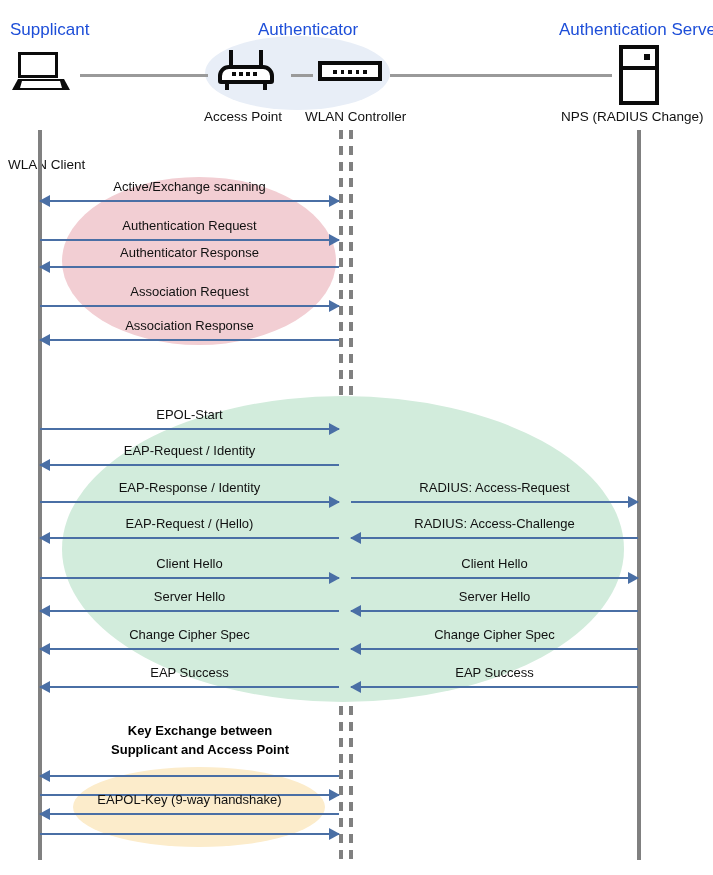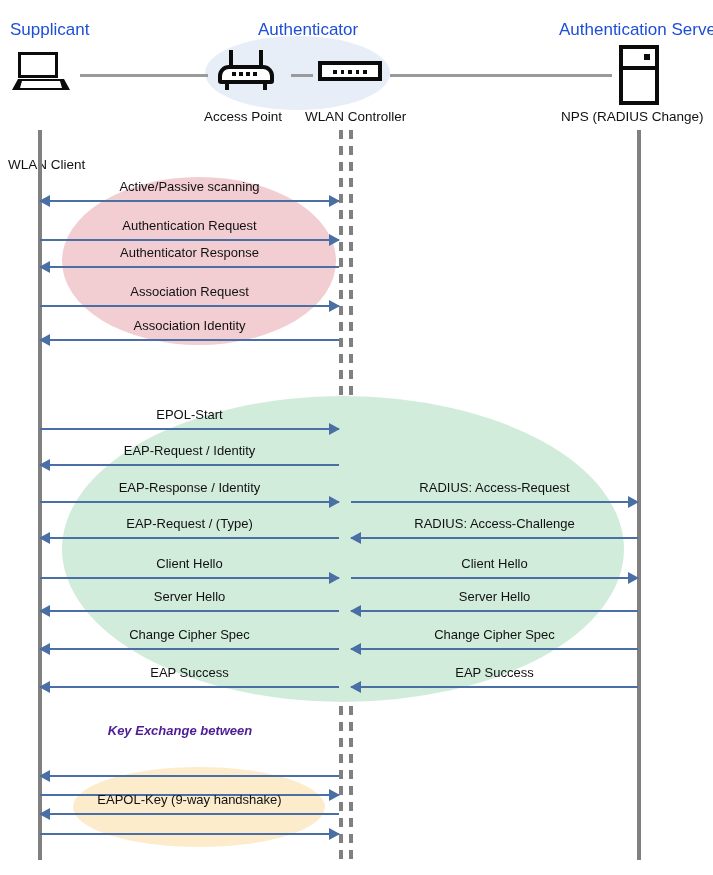--- a/index.html
+++ b/index.html
@@ -128,70 +128,71 @@
 
   <div class="lifeline" style="left:38px;top:130px;height:730px;"></div>
   <div class="lifeline-dashed" style="left:339px;top:130px;height:730px;"></div>
   <div class="lifeline-dashed" style="left:349px;top:130px;height:730px;"></div>
   <div class="lifeline" style="left:637px;top:130px;height:730px;"></div>
 
   <div class="ellipse" id="ell-0" style="left: 62px; top: 177px; width: 274px; height: 168px; background: rgb(242, 206, 211);"></div>
   <div class="ellipse" id="ell-1" style="left: 62px; top: 396px; width: 562px; height: 306px; background: rgb(210, 236, 220);"></div>
   <div class="ellipse" id="ell-2" style="left: 73px; top: 767px; width: 252px; height: 80px; background: rgb(252, 236, 203);"></div>
 
-  <div class="phase-label" id="lab-2" style="left: 80px; top: 721px; width: 200px; color: #4c1d95; font-style: italic;">
+  <div class="phase-label" id="lab-2" style="left: 100px; top: 721px; width: 200px; color: #000000;">
     <span>Key Exchange between</span><br>
+    <span>Supplicant and Access Point</span>
   </div>
 
   <div id="messages-layer">
       <div class="msg" style="left: 40px; top: 200px; width: 299px;">
         <div class="line" style="background: rgb(74, 111, 165);"></div>
         <div class="head right" style="border-left-color: rgb(74, 111, 165);"></div>
         <div class="head left" style="border-right-color: rgb(74, 111, 165);"></div>
-        <div class="cap">Active/Passive scanning</div>
+        <div class="cap">Active/Exchange scanning</div>
       </div>
       <div class="msg" style="left: 40px; top: 239px; width: 299px;">
         <div class="line" style="background: rgb(74, 111, 165);"></div>
         <div class="head right" style="border-left-color: rgb(74, 111, 165);"></div>
         <div class="cap">Authentication Request</div>
       </div>
       <div class="msg" style="left: 40px; top: 266px; width: 299px;">
         <div class="line" style="background: rgb(74, 111, 165);"></div>
         <div class="head left" style="border-right-color: rgb(74, 111, 165);"></div>
         <div class="cap">Authenticator Response</div>
       </div>
       <div class="msg" style="left: 40px; top: 305px; width: 299px;">
         <div class="line" style="background: rgb(74, 111, 165);"></div>
         <div class="head right" style="border-left-color: rgb(74, 111, 165);"></div>
         <div class="cap">Association Request</div>
       </div>
       <div class="msg" style="left: 40px; top: 339px; width: 299px;">
         <div class="line" style="background: rgb(74, 111, 165);"></div>
         <div class="head left" style="border-right-color: rgb(74, 111, 165);"></div>
-        <div class="cap">Association Identity</div>
+        <div class="cap">Association Response</div>
       </div>
       <div class="msg" style="left: 40px; top: 428px; width: 299px;">
         <div class="line" style="background: rgb(74, 111, 165);"></div>
         <div class="head right" style="border-left-color: rgb(74, 111, 165);"></div>
         <div class="cap">EPOL-Start</div>
       </div>
       <div class="msg" style="left: 40px; top: 464px; width: 299px;">
         <div class="line" style="background: rgb(74, 111, 165);"></div>
         <div class="head left" style="border-right-color: rgb(74, 111, 165);"></div>
         <div class="cap">EAP-Request / Identity</div>
       </div>
       <div class="msg" style="left: 40px; top: 501px; width: 299px;">
         <div class="line" style="background: rgb(74, 111, 165);"></div>
         <div class="head right" style="border-left-color: rgb(74, 111, 165);"></div>
         <div class="cap">EAP-Response / Identity</div>
       </div>
       <div class="msg" style="left: 40px; top: 537px; width: 299px;">
         <div class="line" style="background: rgb(74, 111, 165);"></div>
         <div class="head left" style="border-right-color: rgb(74, 111, 165);"></div>
-        <div class="cap">EAP-Request / (Type)</div>
+        <div class="cap">EAP-Request / (Hello)</div>
       </div>
       <div class="msg" style="left: 40px; top: 577px; width: 299px;">
         <div class="line" style="background: rgb(74, 111, 165);"></div>
         <div class="head right" style="border-left-color: rgb(74, 111, 165);"></div>
         <div class="cap">Client Hello</div>
       </div>
       <div class="msg" style="left: 40px; top: 610px; width: 299px;">
         <div class="line" style="background: rgb(74, 111, 165);"></div>
         <div class="head left" style="border-right-color: rgb(74, 111, 165);"></div>
         <div class="cap">Server Hello</div>

